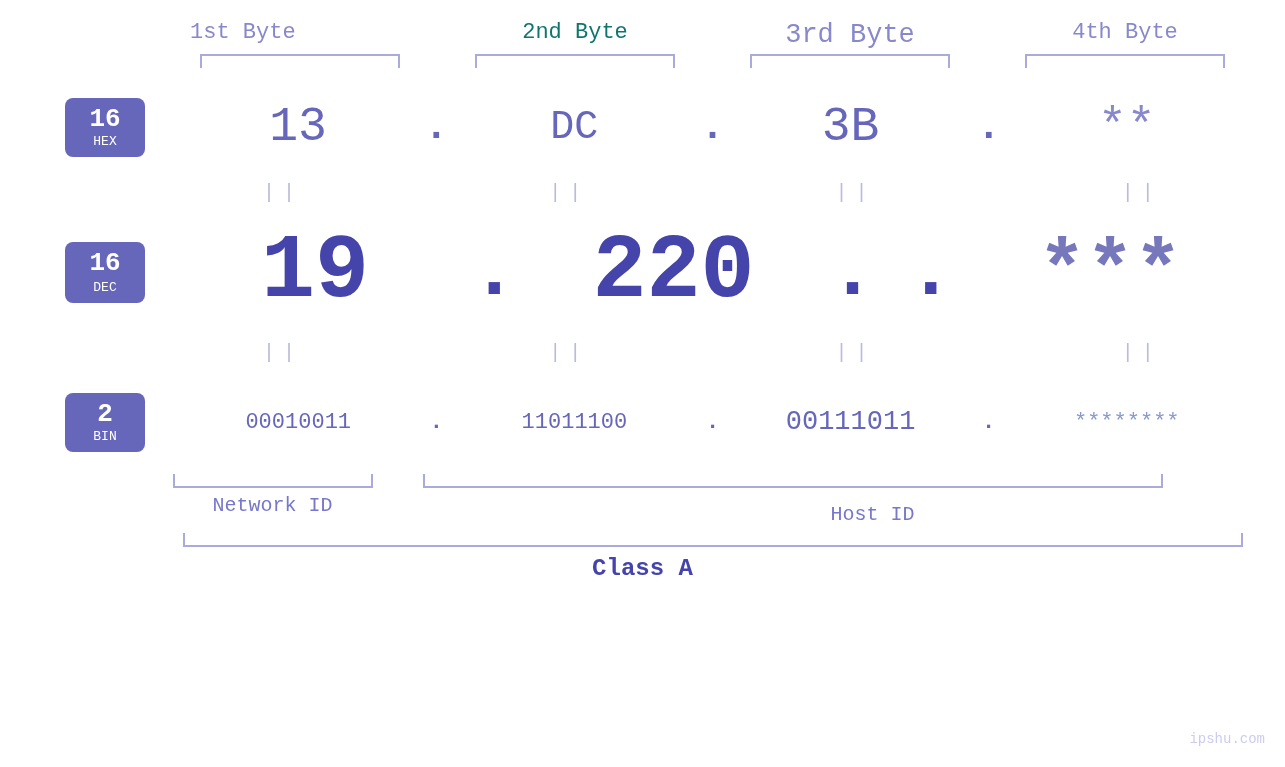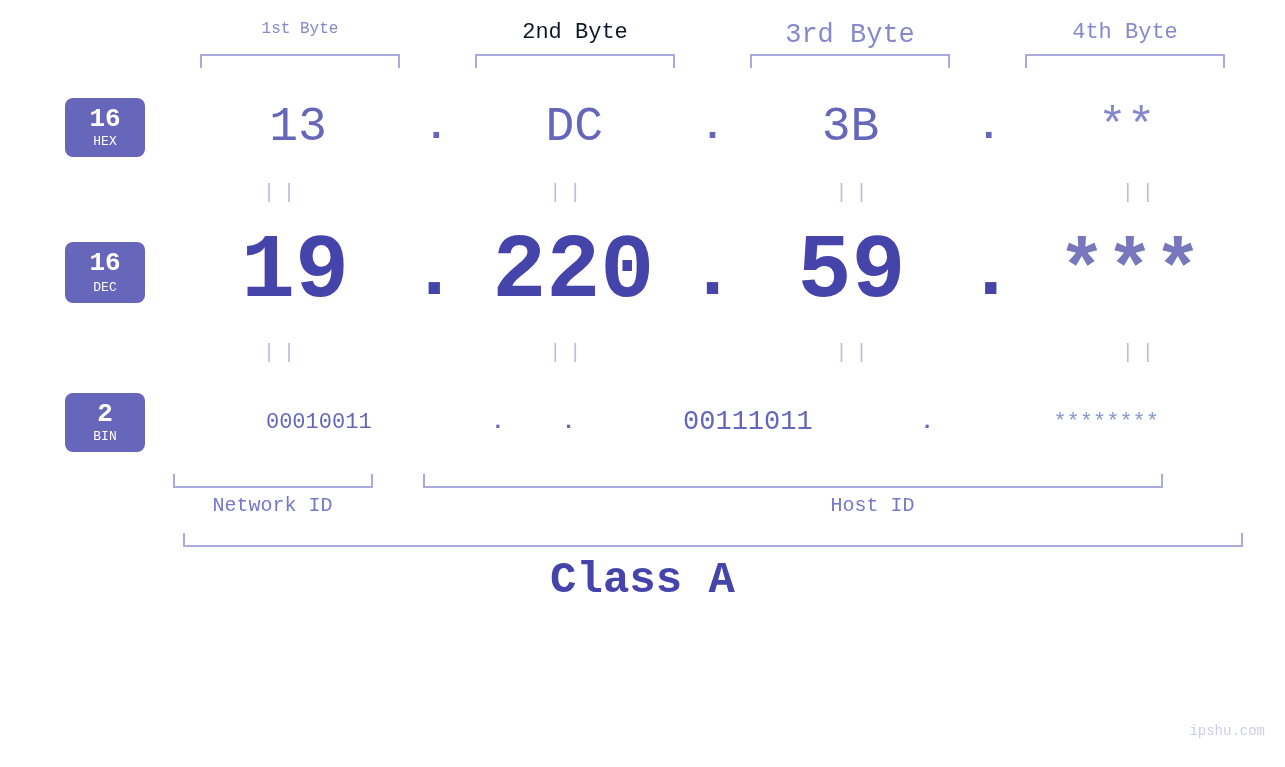--- a/index.html
+++ b/index.html
@@ -71,22 +71,22 @@
       font-size: 20px;
       letter-spacing: 8px;
     }
   </style>
 </head>
 <body>
 
 <div class="main-container">
 
   <div style="display:flex; width:1100px; margin-left:140px; margin-top:20px; justify-content:space-around;">
-    <div class="byte-label" style="color:#8888cc;font-size:16px;font-family:'Courier New',monospace;text-align:center;width:220px;">1st Byte</div>
-    <div class="byte-label" style="color:#0f172a;font-size:22px;font-family:'Courier New',monospace;text-align:center;width:220px;">2nd Byte</div>
+    <div class="byte-label" style="color:#8888cc;font-size:22px;font-family:'Courier New',monospace;text-align:left;width:220px;">1st Byte</div>
+    <div class="byte-label" style="color:#0f766e;font-size:22px;font-family:'Courier New',monospace;text-align:center;width:220px;">2nd Byte</div>
     <div class="byte-label" style="color:#8888cc;font-size:27px;font-family:'Courier New',monospace;text-align:center;width:220px;">3rd Byte</div>
     <div class="byte-label" style="color:#8888cc;font-size:22px;font-family:'Courier New',monospace;text-align:center;width:220px;">4th Byte</div>
   </div>
 
   <div style="display:flex;width:1100px;margin-left:140px;margin-top:4px;justify-content:space-around;">
     <div style="width:200px;height:14px;border-top:2px solid #aaaadd;border-left:2px solid #aaaadd;border-right:2px solid #aaaadd;"></div>
     <div style="width:200px;height:14px;border-top:2px solid #aaaadd;border-left:2px solid #aaaadd;border-right:2px solid #aaaadd;"></div>
     <div style="width:200px;height:14px;border-top:2px solid #aaaadd;border-left:2px solid #aaaadd;border-right:2px solid #aaaadd;"></div>
     <div style="width:200px;height:14px;border-top:2px solid #aaaadd;border-left:2px solid #aaaadd;border-right:2px solid #aaaadd;"></div>
   </div>
@@ -94,21 +94,21 @@
   <div class="row-wrapper" style="margin-top:14px;height:90px;">
     <div class="badge-cell">
       <div style="background:#6666bb;color:white;border-radius:8px;padding:8px 12px;text-align:center;width:80px;">
         <span style="font-size:26px;font-weight:bold;display:block;line-height:1;">16</span>
         <span style="font-size:13px;display:block;margin-top:2px;">HEX</span>
       </div>
     </div>
     <div class="values-cell" style="display:flex;align-items:center;justify-content:space-around;">
       <span style="width:200px;text-align:center;color:#6666bb;font-size:48px;font-family:'Courier New',monospace;">13</span>
       <span style="color:#6666bb;font-size:40px;font-weight:bold;margin:0 -20px;">.</span>
-      <span style="width:200px;text-align:center;color:#6666bb;font-size:48px;font-family:'Courier New',monospace;">DC</span>
+      <span style="width:200px;text-align:center;color:#6666bb;font-size:40px;font-family:'Courier New',monospace;">DC</span>
       <span style="color:#6666bb;font-size:40px;font-weight:bold;margin:0 -20px;">.</span>
       <span style="width:200px;text-align:center;color:#6666bb;font-size:48px;font-family:'Courier New',monospace;">3B</span>
       <span style="color:#6666bb;font-size:40px;font-weight:bold;margin:0 -20px;">.</span>
       <span style="width:200px;text-align:center;color:#8888cc;font-size:48px;font-family:'Courier New',monospace;">**</span>
     </div>
   </div>
 
   <div class="equals-wrapper">
     <div class="equals-spacer"></div>
     <div class="equals-inner">
@@ -124,21 +124,20 @@
       <div style="background:#6666bb;color:white;border-radius:8px;padding:8px 12px;text-align:center;width:80px;">
         <span style="font-size:26px;font-weight:bold;display:block;line-height:1;">16</span>
         <span style="font-size:13px;display:block;margin-top:4px;">DEC</span>
       </div>
     </div>
     <div class="values-cell" style="display:flex;align-items:center;justify-content:space-around;">
       <span style="width:200px;text-align:center;color:#4444aa;font-size:90px;font-weight:bold;font-family:'Courier New',monospace;">19</span>
       <span style="color:#4444aa;font-size:80px;font-weight:bold;margin:0 -25px;">.</span>
       <span style="width:200px;text-align:center;color:#4444aa;font-size:90px;font-weight:bold;font-family:'Courier New',monospace;">220</span>
       <span style="color:#4444aa;font-size:80px;font-weight:bold;margin:0 -25px;">.</span>
-      <span style="width:200px;text-align:center;color:#4444aa;font-size:90px;font-weight:bold;font-family:'Courier New',monospace;">59</span>
       <span style="color:#4444aa;font-size:80px;font-weight:bold;margin:0 -25px;">.</span>
       <span style="width:200px;text-align:center;color:#7777bb;font-size:80px;font-weight:bold;font-family:'Courier New',monospace;">***</span>
     </div>
   </div>
 
   <div class="equals-wrapper">
     <div class="equals-spacer"></div>
     <div class="equals-inner">
       <span class="eq-item">||</span>
       <span class="eq-item">||</span>
@@ -150,40 +149,41 @@
   <div class="row-wrapper" style="height:100px;">
     <div class="badge-cell">
       <div style="background:#6666bb;color:white;border-radius:8px;padding:8px 12px;text-align:center;width:80px;">
         <span style="font-size:26px;font-weight:bold;display:block;line-height:1;">2</span>
         <span style="font-size:13px;display:block;margin-top:2px;">BIN</span>
       </div>
     </div>
     <div class="values-cell" style="display:flex;align-items:center;justify-content:space-around;">
       <span style="width:200px;text-align:center;color:#6666bb;font-size:22px;font-family:'Courier New',monospace;">00010011</span>
       <span style="color:#6666bb;font-size:22px;font-weight:bold;margin:0 -15px;">.</span>
+      <span style="width:200px;text-align:center;color:#6666bb;font-size:22px;font-family:'Courier New',monospace;">11011100</span>
       <span style="color:#6666bb;font-size:22px;font-weight:bold;margin:0 -15px;">.</span>
       <span style="width:200px;text-align:center;color:#6666bb;font-size:27px;font-family:'Courier New',monospace;">00111011</span>
       <span style="color:#6666bb;font-size:22px;font-weight:bold;margin:0 -15px;">.</span>
       <span style="width:200px;text-align:center;color:#8899cc;font-size:22px;font-family:'Courier New',monospace;">********</span>
     </div>
   </div>
 
   <div style="display:flex;width:1100px;margin-left:140px;margin-top:2px;align-items:flex-start;">
 
     <div style="width:200px;height:14px;border-bottom:2px solid #aaaadd;border-left:2px solid #aaaadd;border-right:2px solid #aaaadd;flex-shrink:0;margin-left:10px;"></div>
 
     <div style="width:50px;"></div>
 
     <div style="width:740px;height:14px;border-bottom:2px solid #aaaadd;border-left:2px solid #aaaadd;border-right:2px solid #aaaadd;flex-shrink:0;"></div>
   </div>
 
   <div style="display:flex;width:1100px;margin-left:140px;margin-top:6px;position:relative;">
     <div style="width:220px;text-align:center;color:#7777cc;font-size:20px;font-family:'Courier New',monospace;">Network ID</div>
-    <div style="position:absolute;left:370px;width:680px;text-align:center;color:#7777cc;font-size:20px;font-family:'Courier New',monospace;">Host ID</div>
+    <div style="position:absolute;left:370px;width:680px;text-align:center;color:#7777cc;font-size:20px;font-family:'Courier New',monospace;margin-top:9px;">Host ID</div>
   </div>
 
   <div style="width:1060px;margin-left:140px;margin-top:16px;border-bottom:2px solid #aaaadd;border-left:2px solid #aaaadd;border-right:2px solid #aaaadd;height:14px;"></div>
 
-  <div style="text-align:center;width:1285px;margin-top:8px;color:#4444aa;font-size:44px;font-family:'Courier New',monospace;font-weight:bold;">Class A</div>
+  <div style="text-align:center;width:1285px;margin-top:8px;color:#4444aa;font-size:24px;font-family:'Courier New',monospace;font-weight:bold;">Class A</div>
 
-  <div style="position:absolute;bottom:28px;right:20px;color:#ccccee;font-size:14px;font-family:'Courier New',monospace;">ipshu.com</div>
+  <div style="position:absolute;bottom:20px;right:20px;color:#ccccee;font-size:14px;font-family:'Courier New',monospace;">ipshu.com</div>
 
 </div>
 
 </body></html>

